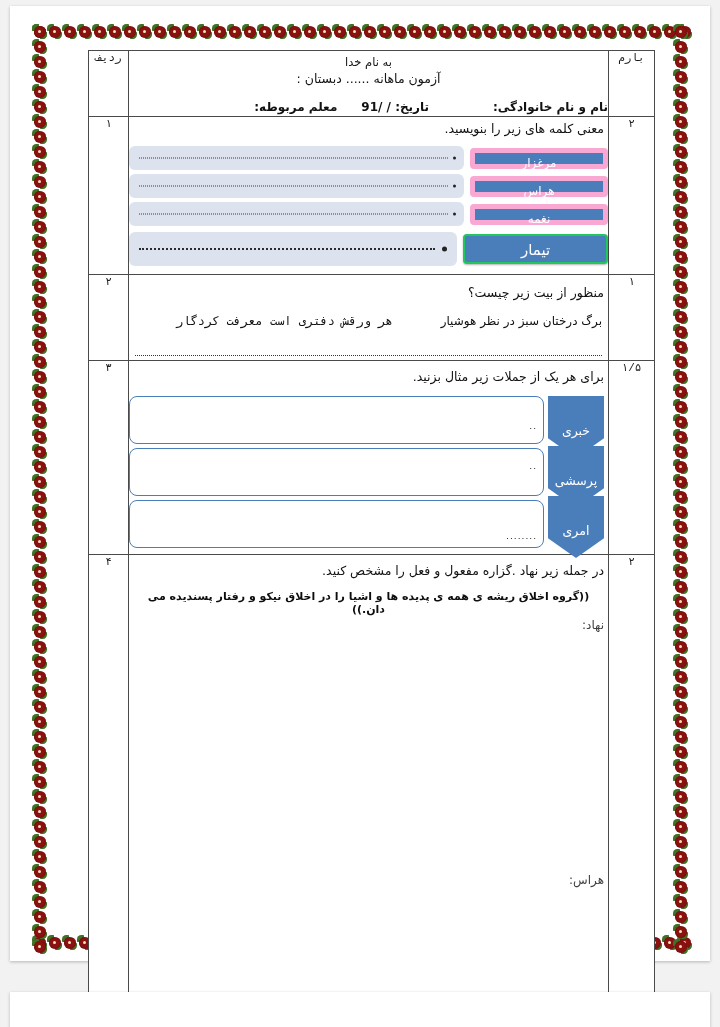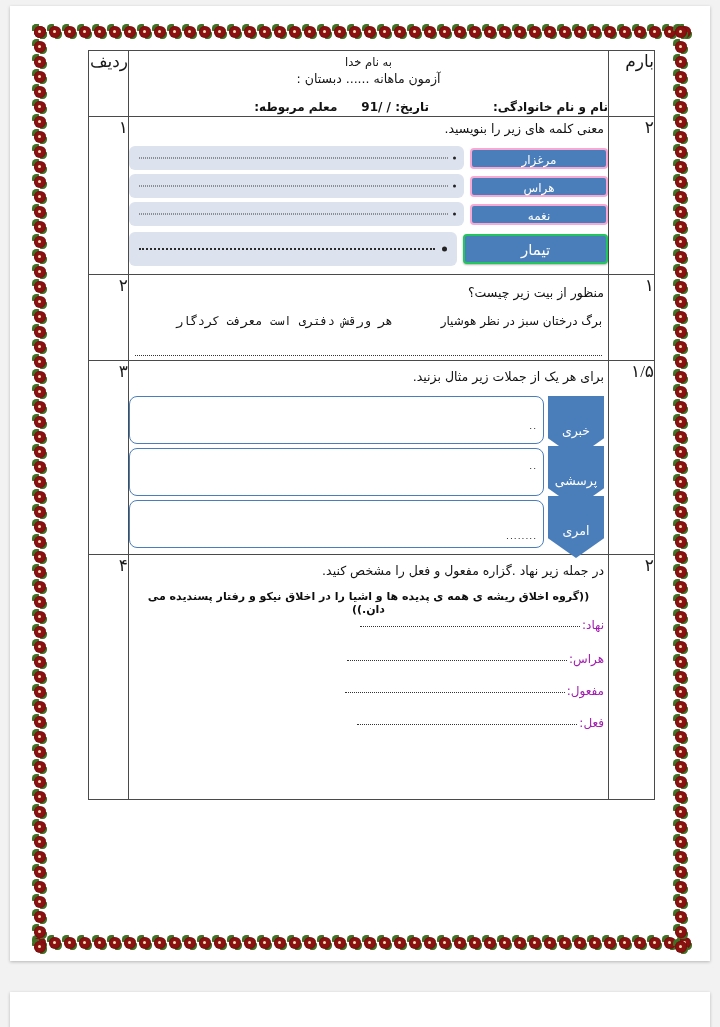--- a/index.html
+++ b/index.html
@@ -105,24 +105,25 @@
     border: 1px solid #4a4a4a;
     vertical-align: top;
     padding: 0;
     background: #fff;
   }
   .col-radif  { width: 40px; }
   .col-body   { width: 480px; }
   .col-barem  { width: 46px; }
 
   .cell-center {
-    font-size: 17px;
+    text-align: center;
+    font-size: 11px;
     color: #1a1a1a;
     padding-top: 7px;
-    font-family: Liberation Serif, serif;
+    font-family: Liberation Mono, monospace;
   }
   .cell-body { padding: 6px 10px 8px 10px; }
 
   
   .hdr-line1 {
     text-align: center;
     font-size: 11.5px;
     color: #141414;
     margin: 4px 0 2px 0;
   }
@@ -158,21 +159,21 @@
     flex-direction: row;
     align-items: center;
     margin-bottom: 4px;
   }
   .word-chip {
     flex: 0 0 auto;
     width: 138px;
     height: 21px;
     line-height: 21px;
     background: #4a7ebb;
-    border: 2px solid #f9a8d4;
+    border: 5px solid #f9a8d4;
     border-radius: 4px;
     color: #ffffff;
     font-size: 12px;
     text-align: center;
     margin-left: 6px;
     box-sizing: border-box;
   }
   .word-chip.big {
     width: 145px;
     height: 30px;
@@ -289,24 +290,24 @@
   
   .q4-sentence {
     font-size: 11px;
     font-weight: bold;
     color: #0d0d0d;
     text-align: center;
     margin: 12px 4px 4px 4px;
   }
   .q4-field {
     display: flex;
-    flex-direction: row;
+    flex-direction: column;
     align-items: baseline;
     font-size: 12px;
-    color: #a21caf;
+    color: #404040;
     margin: 0 4px 18px 4px;
   }
   .q4-field .lbl { flex: 0 0 auto; }
   .q4-field .ln {
     flex: 0 0 220px;
     border-bottom: 1.6px dotted #333;
     height: 0;
     margin-right: 2px;
     position: relative;
     top: -2px;

